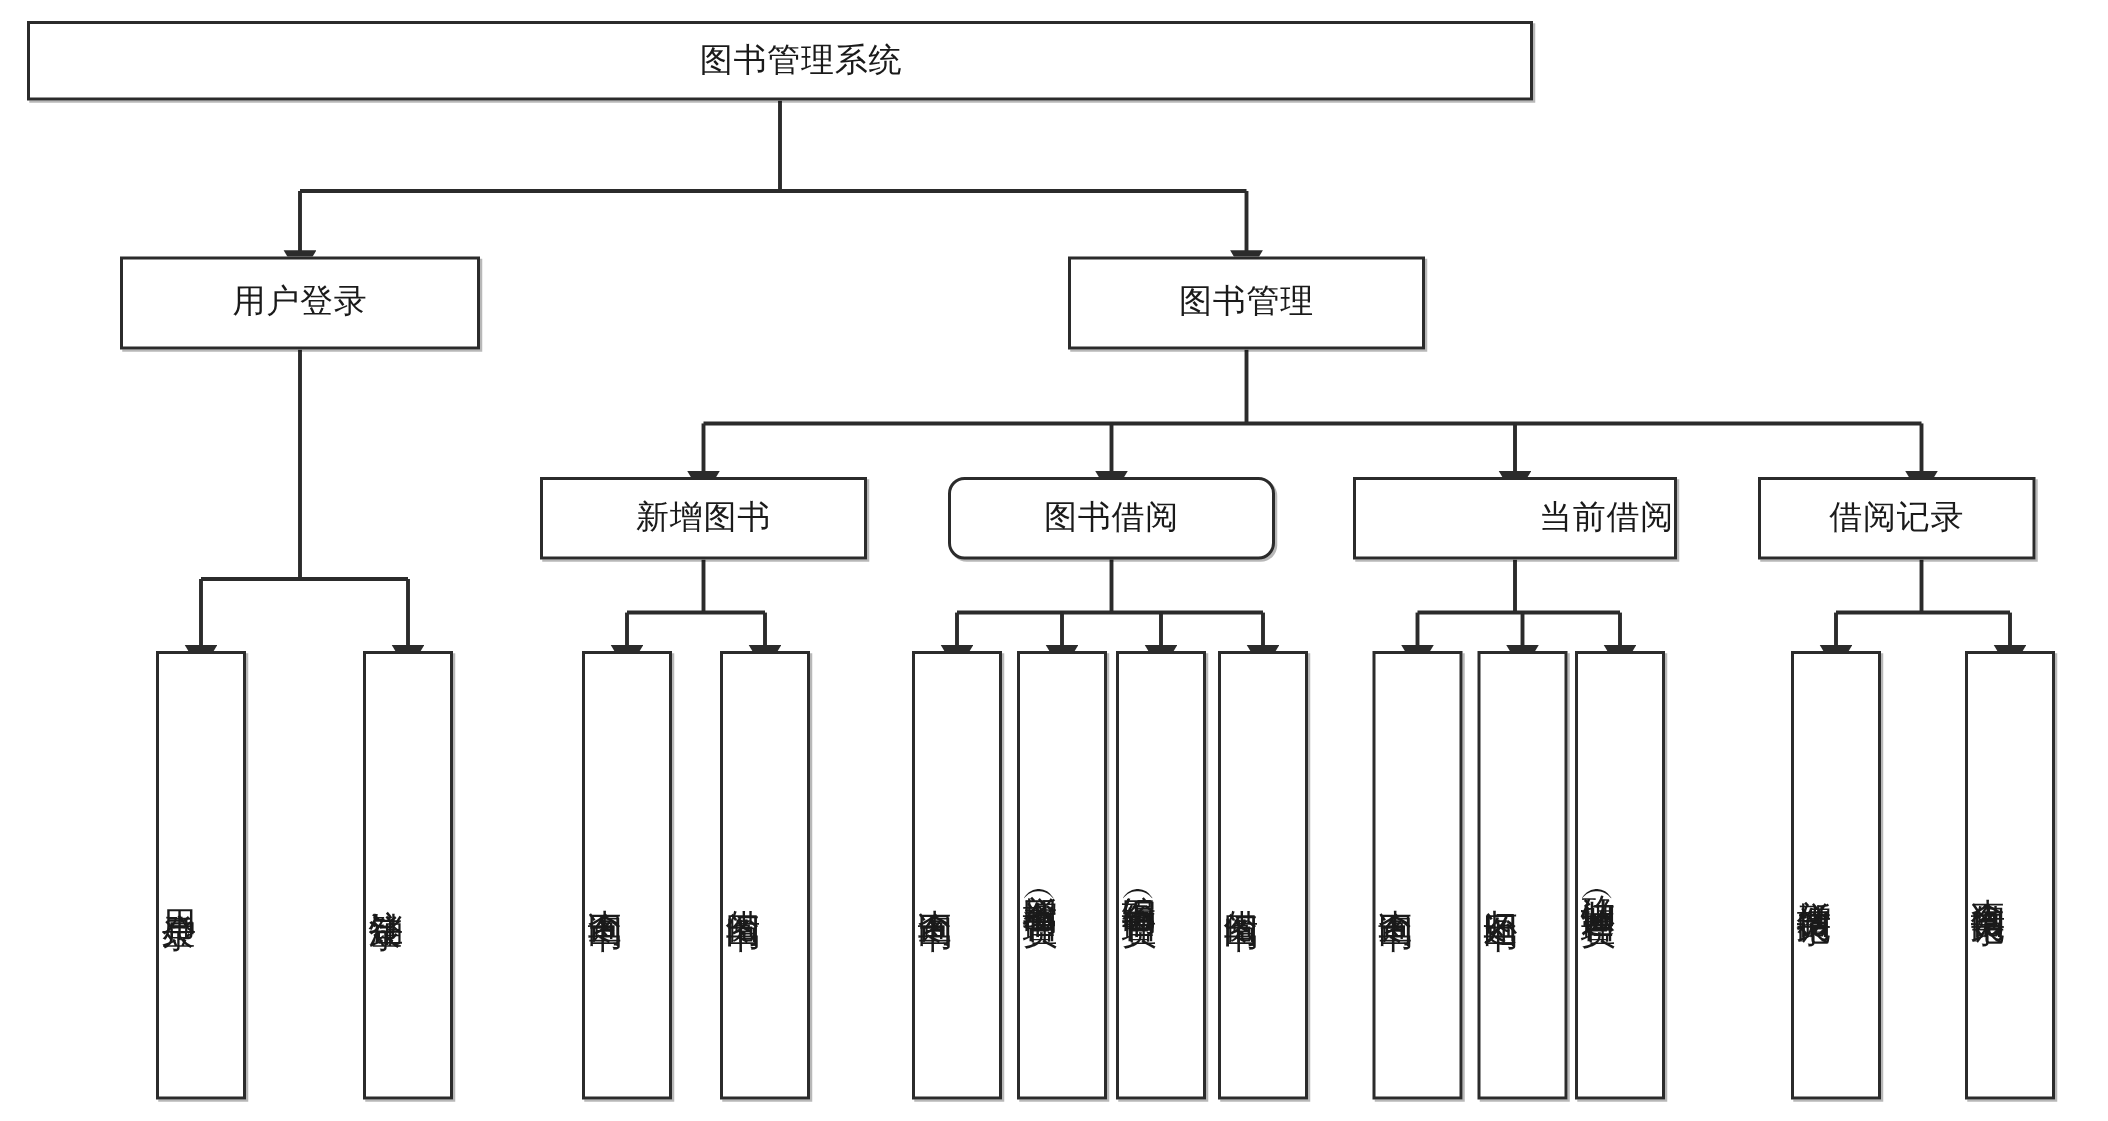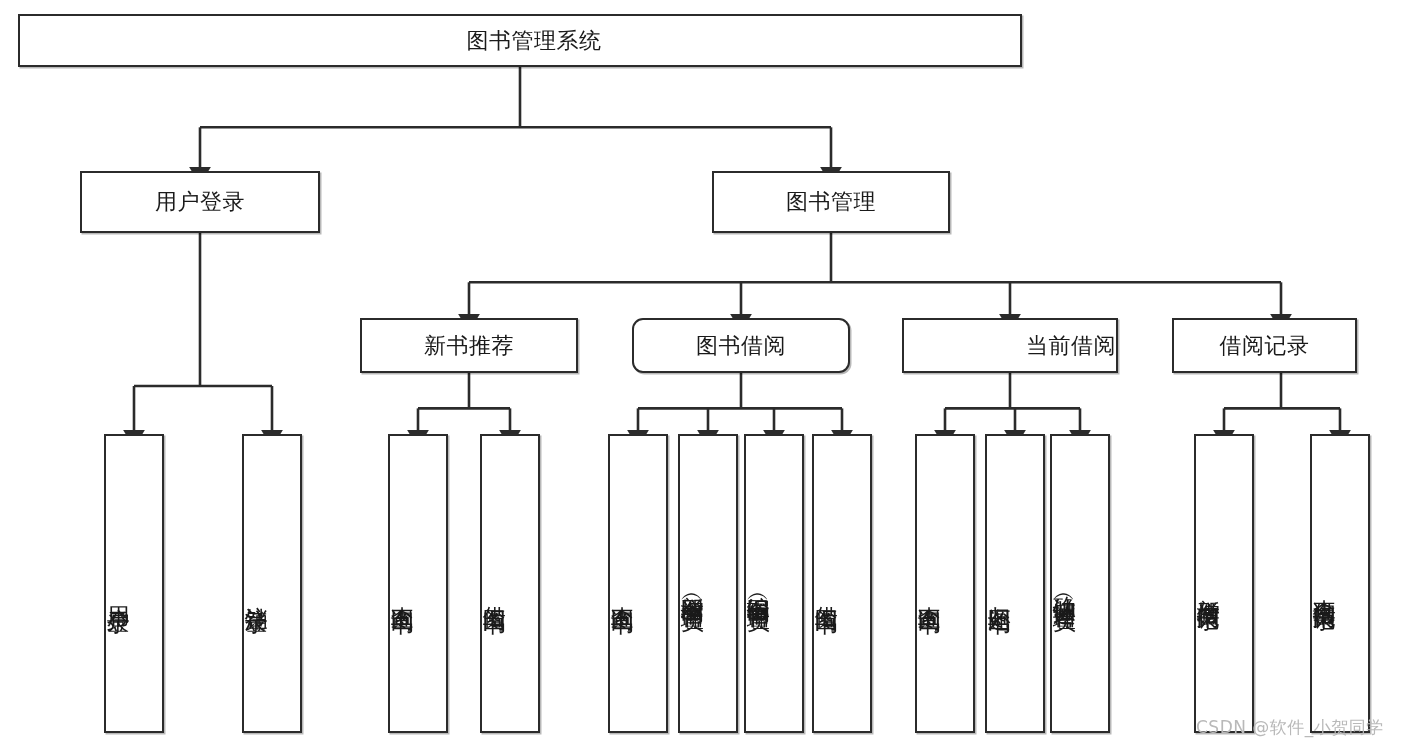--- a/index.html
+++ b/index.html
@@ -116,21 +116,21 @@
       <div class="node" style="left: 18px; top: 14px; width: 1004px; height: 53px; padding-left: 28px;">
         <span class="label">图书管理系统</span>
       </div>
       <div class="node" style="left: 80px; top: 171px; width: 240px; height: 62px;">
         <span class="label">用户登录</span>
       </div>
       <div class="node" style="left: 712px; top: 171px; width: 238px; height: 62px;">
         <span class="label">图书管理</span>
       </div>
       <div class="node" style="left: 360px; top: 318px; width: 218px; height: 55px;">
-        <span class="label">新书推荐</span>
+        <span class="label">新增图书</span>
       </div>
       <div class="node" style="left: 632px; top: 318px; width: 218px; height: 55px; border-radius: 11px;">
         <span class="label">图书借阅</span>
       </div>
       <div class="node" style="left: 902px; top: 318px; width: 216px; height: 55px; justify-content: flex-end;">
         <span class="label">当前借阅</span>
       </div>
       <div class="node" style="left: 1172px; top: 318px; width: 185px; height: 55px;">
         <span class="label">借阅记录</span>
       </div>
@@ -168,14 +168,13 @@
         <span class="label">确认归还（管理员）</span>
       </div>
       <div class="node vertical tallpad" style="left: 1194px; top: 434px; width: 60px; height: 299px;">
         <span class="label">新增借阅记录</span>
       </div>
       <div class="node vertical tallpad" style="left: 1310px; top: 434px; width: 60px; height: 299px;">
         <span class="label">查询借阅记录</span>
       </div>
     </div>
 
-  <div class="watermark" style="left: 1196px; top: 716px; color: rgb(185, 185, 185);">CSDN @软件_小贺同学</div>
 </div>
 
 </body></html>

